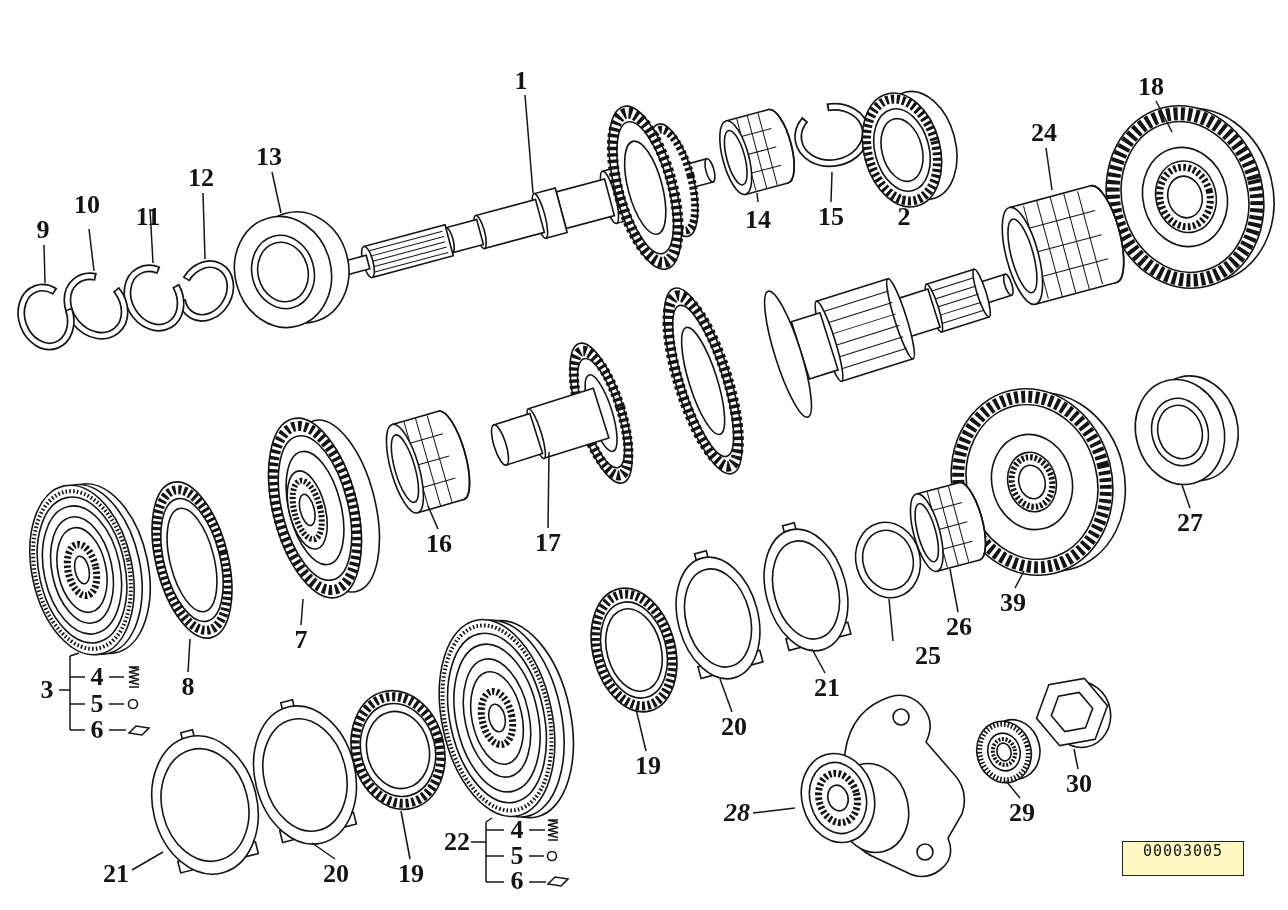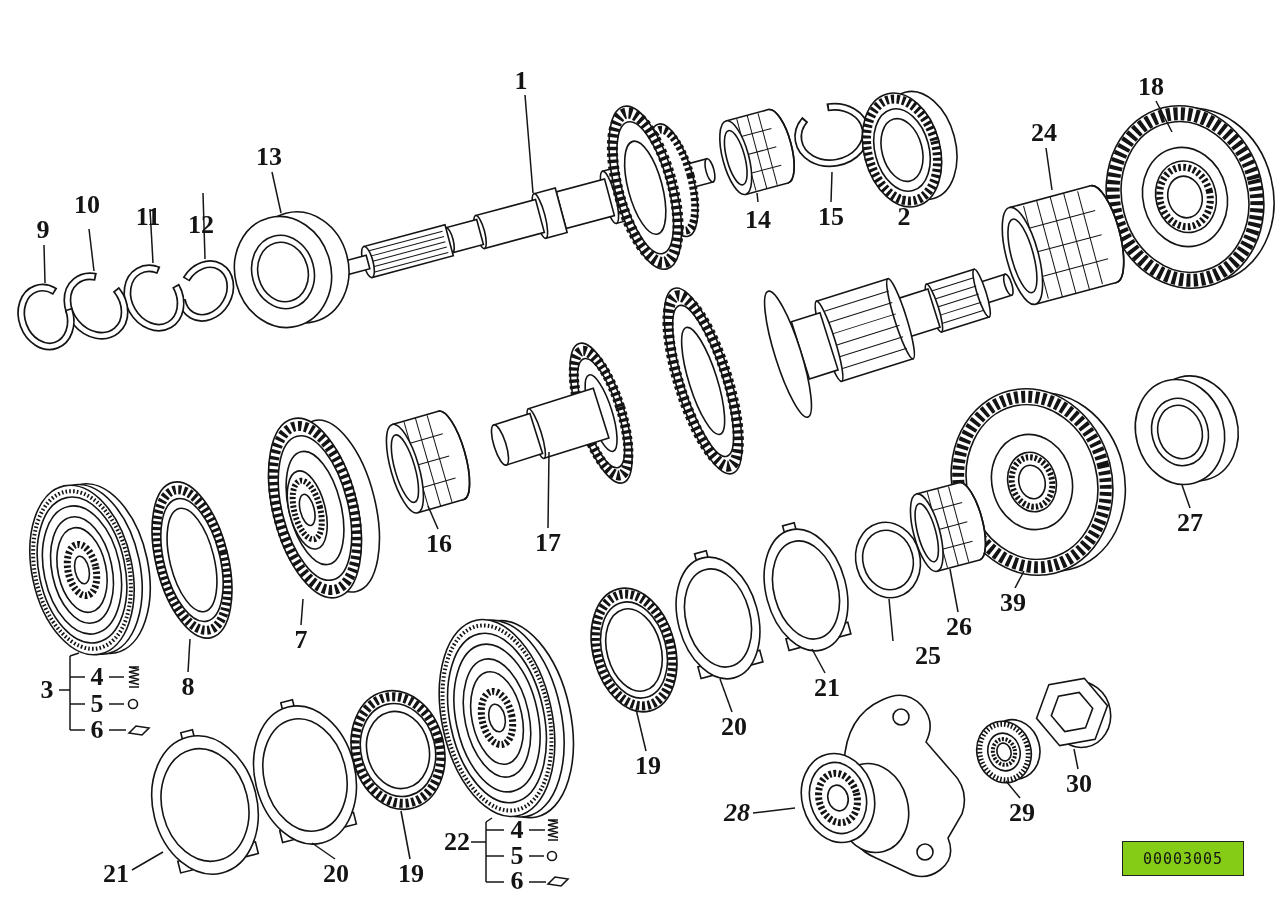--- a/index.html
+++ b/index.html
@@ -7,21 +7,21 @@
   .stage{position:relative;width:1288px;height:910px;background:#fff;overflow:hidden}
   .stage>svg{position:absolute;left:0;top:0}
   #callouts{position:absolute;left:0;top:0;width:100%;height:100%;pointer-events:none}
   .callout{
     position:absolute;transform:translate(-50%,-50%);
     font:600 26px "Liberation Serif",serif;color:#141414;line-height:1;
     pointer-events:auto;user-select:none;
   }
   .code-box{
     position:absolute;left:1122px;top:841px;width:120px;height:33px;
-    border:1.6px solid #222;display:flex;align-items:center;justify-content:center;background:#84cc16;
+    border:1.6px solid #222;display:flex;justify-content:center;background:#fef9c3;
   }
   .code-box span{font:15px "DejaVu Sans Mono",monospace;color:#141414;letter-spacing:1px}
 
   
   .s{fill:none;stroke:#141414;stroke-width:1.6}
   .w{fill:#fff;stroke:#141414;stroke-width:1.6}
   .h{fill:none;stroke:#141414;stroke-width:1}
   .t{fill:none;stroke:#141414}
   .overlay line{stroke:#161616;stroke-width:1.5}
 </style>
@@ -426,21 +426,21 @@
       <div class="callout" style="left: 904px; top: 217px;">2</div>
       <div class="callout" style="left: 47px; top: 690px;">3</div>
       <div class="callout" style="left: 97px; top: 677px;">4</div>
       <div class="callout" style="left: 97px; top: 704px;">5</div>
       <div class="callout" style="left: 97px; top: 730px;">6</div>
       <div class="callout" style="left: 301px; top: 640px;">7</div>
       <div class="callout" style="left: 188px; top: 687px;">8</div>
       <div class="callout" style="left: 43px; top: 230px;">9</div>
       <div class="callout" style="left: 87px; top: 205px;">10</div>
       <div class="callout" style="left: 148px; top: 194px; margin-top: 23px;">11</div>
-      <div class="callout" style="left: 201px; top: 178px; margin-top: 47px;">12</div>
+      <div class="callout" style="left: 201px; top: 178px;">12</div>
       <div class="callout" style="left: 269px; top: 157px;">13</div>
       <div class="callout" style="left: 758px; top: 220px;">14</div>
       <div class="callout" style="left: 831px; top: 217px;">15</div>
       <div class="callout" style="left: 439px; top: 544px;">16</div>
       <div class="callout" style="left: 548px; top: 543px;">17</div>
       <div class="callout" style="left: 1151px; top: 87px;">18</div>
       <div class="callout" style="left: 648px; top: 766px;">19</div>
       <div class="callout" style="left: 734px; top: 727px;">20</div>
       <div class="callout" style="left: 827px; top: 688px;">21</div>
       <div class="callout" style="left: 457px; top: 842px;">22</div>

